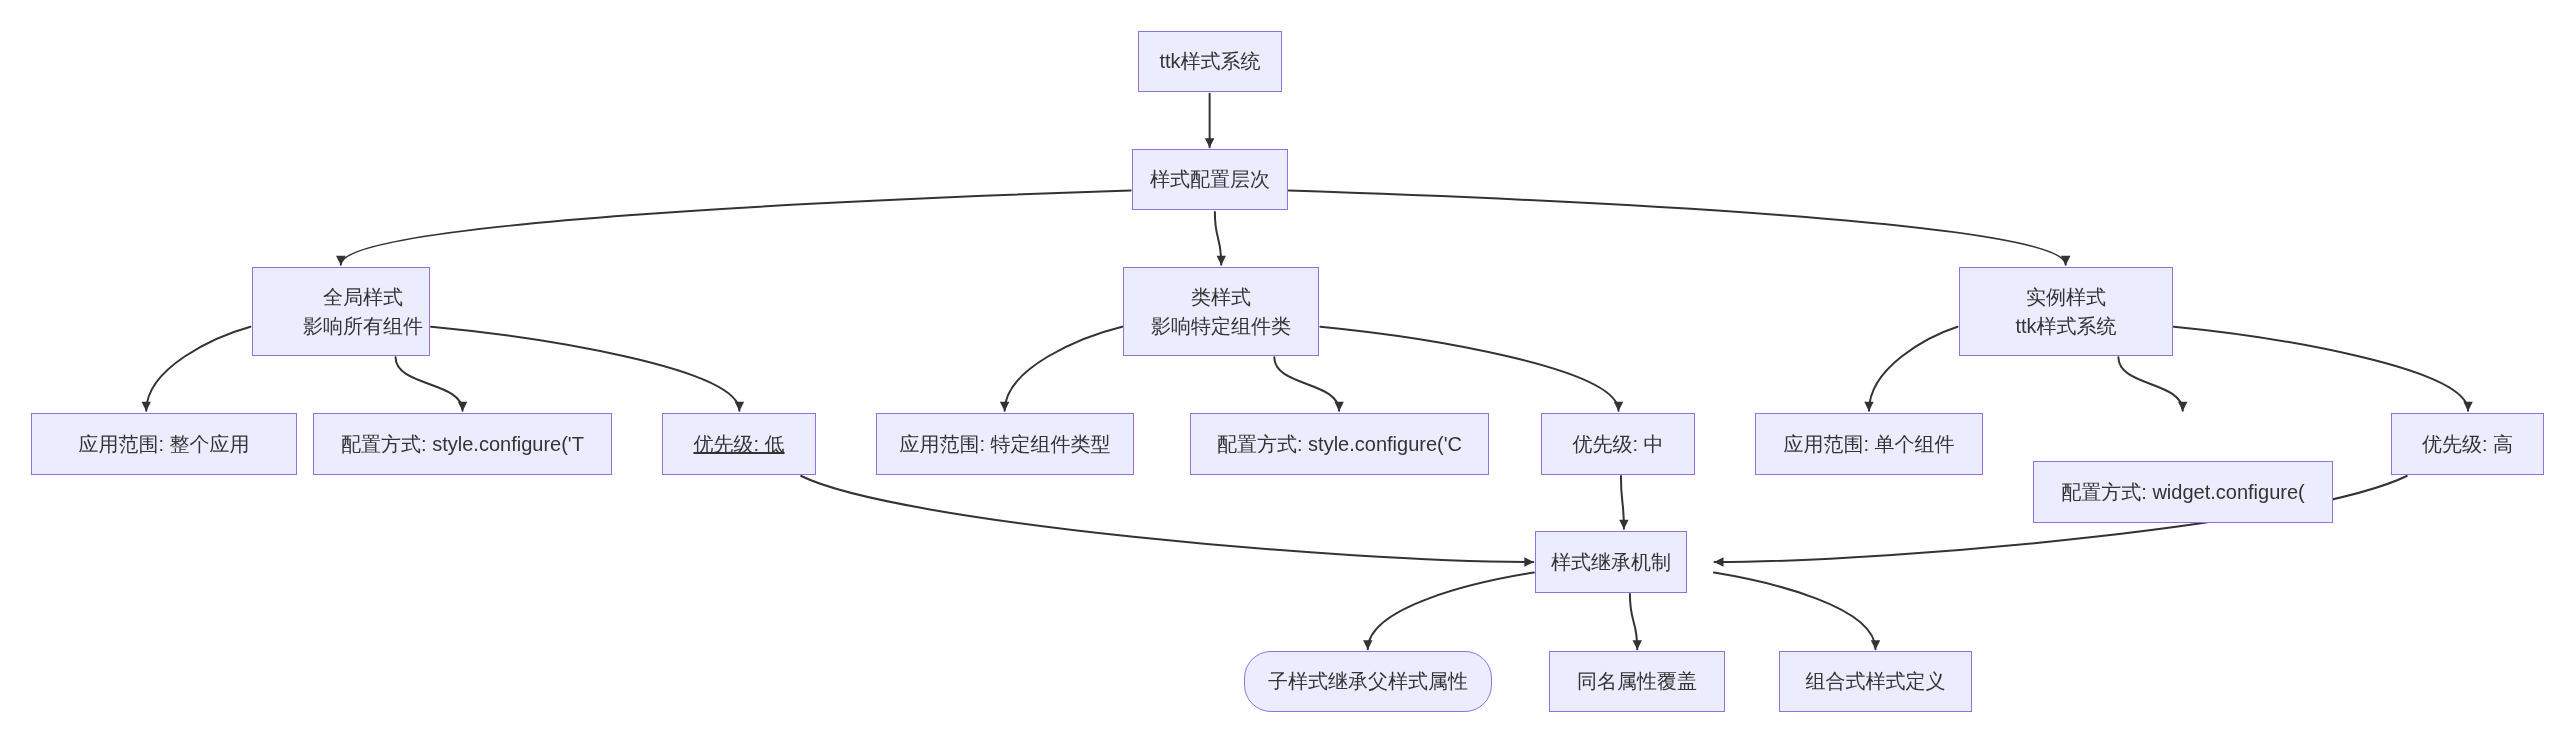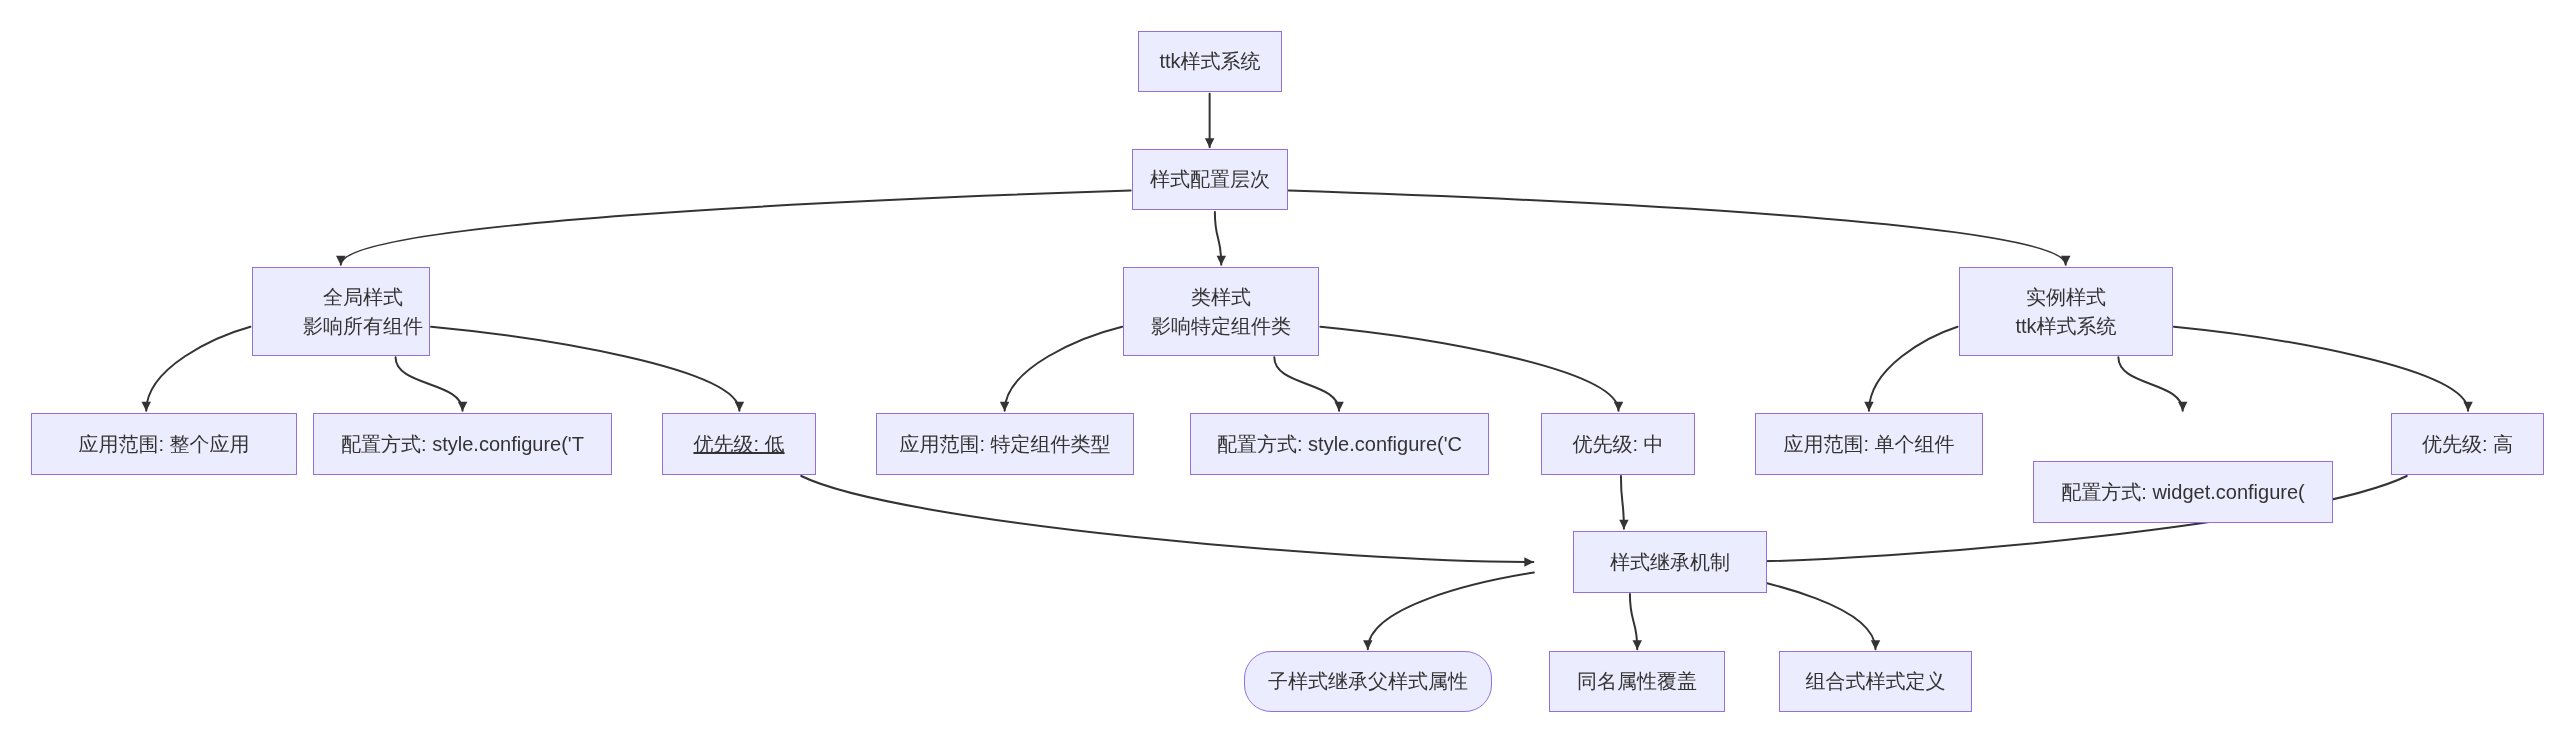--- a/index.html
+++ b/index.html
@@ -52,21 +52,21 @@
   #n-instance { left: 1959px; top:  267px; width: 214px; height: 89px; }
   #n-g1       { left:   31px; top:  413px; width: 266px; height: 62px; }
   #n-g2       { left:  313px; top:  413px; width: 299px; height: 62px; }
   #n-g3       { left: 662px; top:  413px; width: 154px; height: 62px; text-decoration: underline; }
   #n-c1       { left: 876px; top:  413px; width: 258px; height: 62px; }
   #n-c2       { left: 1190px; top:  413px; width: 299px; height: 62px; }
   #n-c3       { left: 1541px; top:  413px; width: 154px; height: 62px; }
   #n-i1       { left: 1755px; top:  413px; width: 228px; height: 62px; }
   #n-i2       { left: 2033px; top:  413px; width: 300px; height: 62px; margin-top: 48px; }
   #n-i3       { left: 2391px; top:  413px; width: 153px; height: 62px; }
-  #n-inherit  { left: 1535px; top:  531px; width: 194px; height: 62px; margin-left: 38px; }
+  #n-inherit  { left: 1535px; top:  531px; width: 152px; height: 62px; }
   #n-h1       { left: 1244px; top: 651px; width: 248px; height: 61px; border-radius: 27px; }
   #n-h2       { left: 1549px; top: 651px; width: 176px; height: 61px; }
   #n-h3       { left: 1779px; top: 651px; width: 193px; height: 61px; }
 </style>
 </head>
 <body>
 
 <div class="canvas">
 
   <svg id="edges-layer" width="2576" height="743" viewBox="0 0 4536 1308" xmlns="http://www.w3.org/2000/svg">

